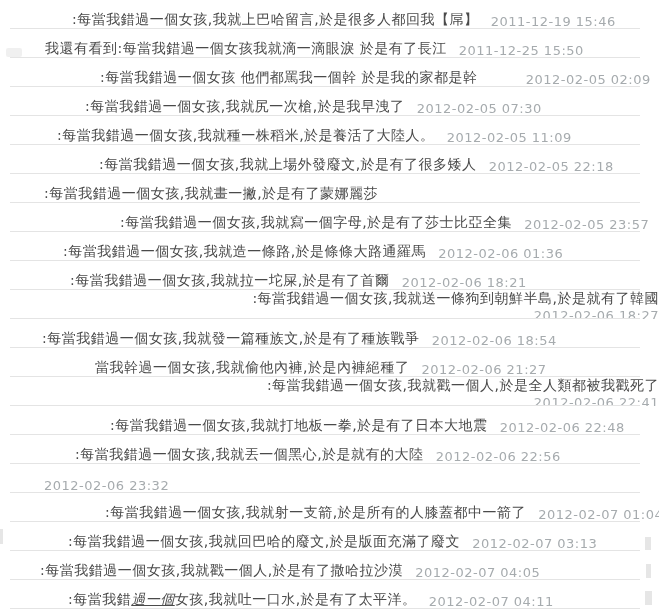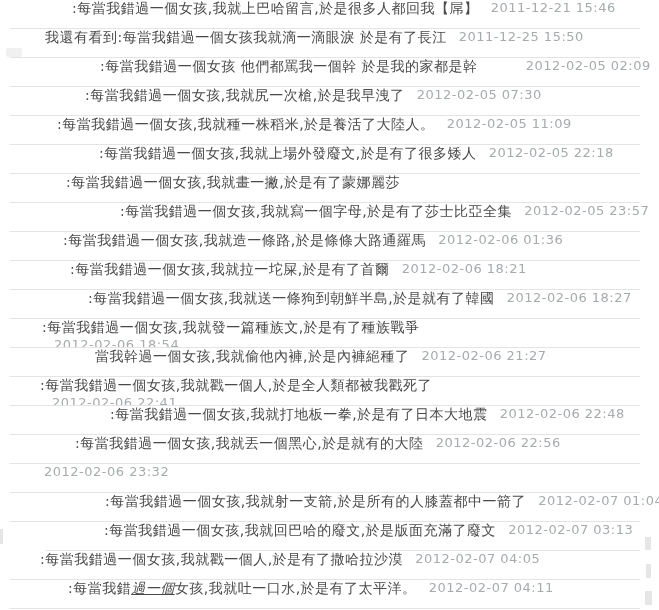--- a/index.html
+++ b/index.html
@@ -8,21 +8,21 @@
     --divider-color:#e4e4e4;
     --bg:#ffffff;
   }
   html,body{margin:0;padding:0;}
   body{
     width:659px;height:610px;overflow:hidden;background:var(--bg);
     font-family:"DejaVu Sans",sans-serif;position:relative;
   }
   #comment-list{width:659px;height:610px;}
   .row{
-    height:29px;display:flex;align-items:flex-start;position:relative;
+    height:29px;display:flex;align-items:flex-end;position:relative;
     white-space:nowrap;overflow:hidden;
   }
   .row::after{
     content:"";position:absolute;left:10px;right:19px;bottom:0;
     border-bottom:1px solid var(--divider-color);
   }
   .row:last-child::after{border-bottom:1px solid var(--divider-color);}
   .txt{
     font-size:14px;color:var(--text-color);letter-spacing:0.5px;
   }
@@ -36,21 +36,21 @@
   #artifact-right-2{left:646px;top:564px;width:5px;height:14px;}
   #artifact-right-3{left:645px;top:591px;width:7px;height:14px;}
   #artifact-smudge{left:6px;top:48px;width:16px;height:9px;background:#ececec;opacity:.8;border-radius:2px;}
 </style>
 </head>
 <body>
 
 <div id="comment-list">
   <div class="row" style="padding-left: 72px;">
     <span class="txt">:每當我錯過一個女孩,我就上巴哈留言,於是很多人都回我【屌】</span>
-    <span class="time">2011-12-21 15:46</span>
+    <span class="time">2011-12-19 15:46</span>
   </div>
 
   <div class="row" style="padding-left: 45px;">
     <span class="txt">我還有看到:每當我錯過一個女孩我就滴一滴眼淚 於是有了長江</span>
     <span class="time">2011-12-25 15:50</span>
   </div>
 
   <div class="row" style="padding-left: 100px; gap: 36px;">
     <span class="txt">:每當我錯過一個女孩 他們都罵我一個幹 於是我的家都是幹</span>
     <span class="time">2012-02-05 02:09</span>
@@ -64,45 +64,45 @@
   <div class="row" style="padding-left: 57px;">
     <span class="txt">:每當我錯過一個女孩,我就種一株稻米,於是養活了大陸人。</span>
     <span class="time">2012-02-05 11:09</span>
   </div>
 
   <div class="row" style="padding-left: 99px;">
     <span class="txt">:每當我錯過一個女孩,我就上場外發廢文,於是有了很多矮人</span>
     <span class="time">2012-02-05 22:18</span>
   </div>
 
-  <div class="row" style="padding-left: 66px;">
+  <div class="row" style="padding-left: 44px;">
     <span class="txt">:每當我錯過一個女孩,我就畫一撇,於是有了蒙娜麗莎</span>
   </div>
 
   <div class="row" style="padding-left: 120px;">
     <span class="txt">:每當我錯過一個女孩,我就寫一個字母,於是有了莎士比亞全集</span>
     <span class="time">2012-02-05 23:57</span>
   </div>
 
   <div class="row" style="padding-left: 63px;">
     <span class="txt">:每當我錯過一個女孩,我就造一條路,於是條條大路通羅馬</span>
     <span class="time">2012-02-06 01:36</span>
   </div>
 
   <div class="row" style="padding-left: 70px;">
     <span class="txt">:每當我錯過一個女孩,我就拉一坨屎,於是有了首爾</span>
     <span class="time">2012-02-06 18:21</span>
   </div>
 
-  <div class="row" style="padding-left: 88px;">
+  <div class="row" style="padding-left: 88px; flex-direction: column;">
     <span class="txt">:每當我錯過一個女孩,我就送一條狗到朝鮮半島,於是就有了韓國</span>
     <span class="time">2012-02-06 18:27</span>
   </div>
 
-  <div class="row" style="padding-left: 42px; flex-direction: column;">
+  <div class="row" style="padding-left: 42px;">
     <span class="txt">:每當我錯過一個女孩,我就發一篇種族文,於是有了種族戰爭</span>
     <span class="time">2012-02-06 18:54</span>
   </div>
 
   <div class="row" style="padding-left: 95px;">
     <span class="txt">當我幹過一個女孩,我就偷他內褲,於是內褲絕種了</span>
     <span class="time">2012-02-06 21:27</span>
   </div>
 
   <div class="row" style="padding-left: 40px; flex-direction: column;">
@@ -122,21 +122,21 @@
 
   <div class="row" style="padding-left: 32px;">
     <span class="time">2012-02-06 23:32</span>
   </div>
 
   <div class="row" style="padding-left: 105px;">
     <span class="txt">:每當我錯過一個女孩,我就射一支箭,於是所有的人膝蓋都中一箭了</span>
     <span class="time">2012-02-07 01:04</span>
   </div>
 
-  <div class="row" style="padding-left: 68px; margin-left: 36px;">
+  <div class="row" style="padding-left: 68px;">
     <span class="txt">:每當我錯過一個女孩,我就回巴哈的廢文,於是版面充滿了廢文</span>
     <span class="time">2012-02-07 03:13</span>
   </div>
 
   <div class="row" style="padding-left: 40px;">
     <span class="txt">:每當我錯過一個女孩,我就戳一個人,於是有了撒哈拉沙漠</span>
     <span class="time">2012-02-07 04:05</span>
   </div>
 
   <div class="row" style="padding-left: 68px;">

